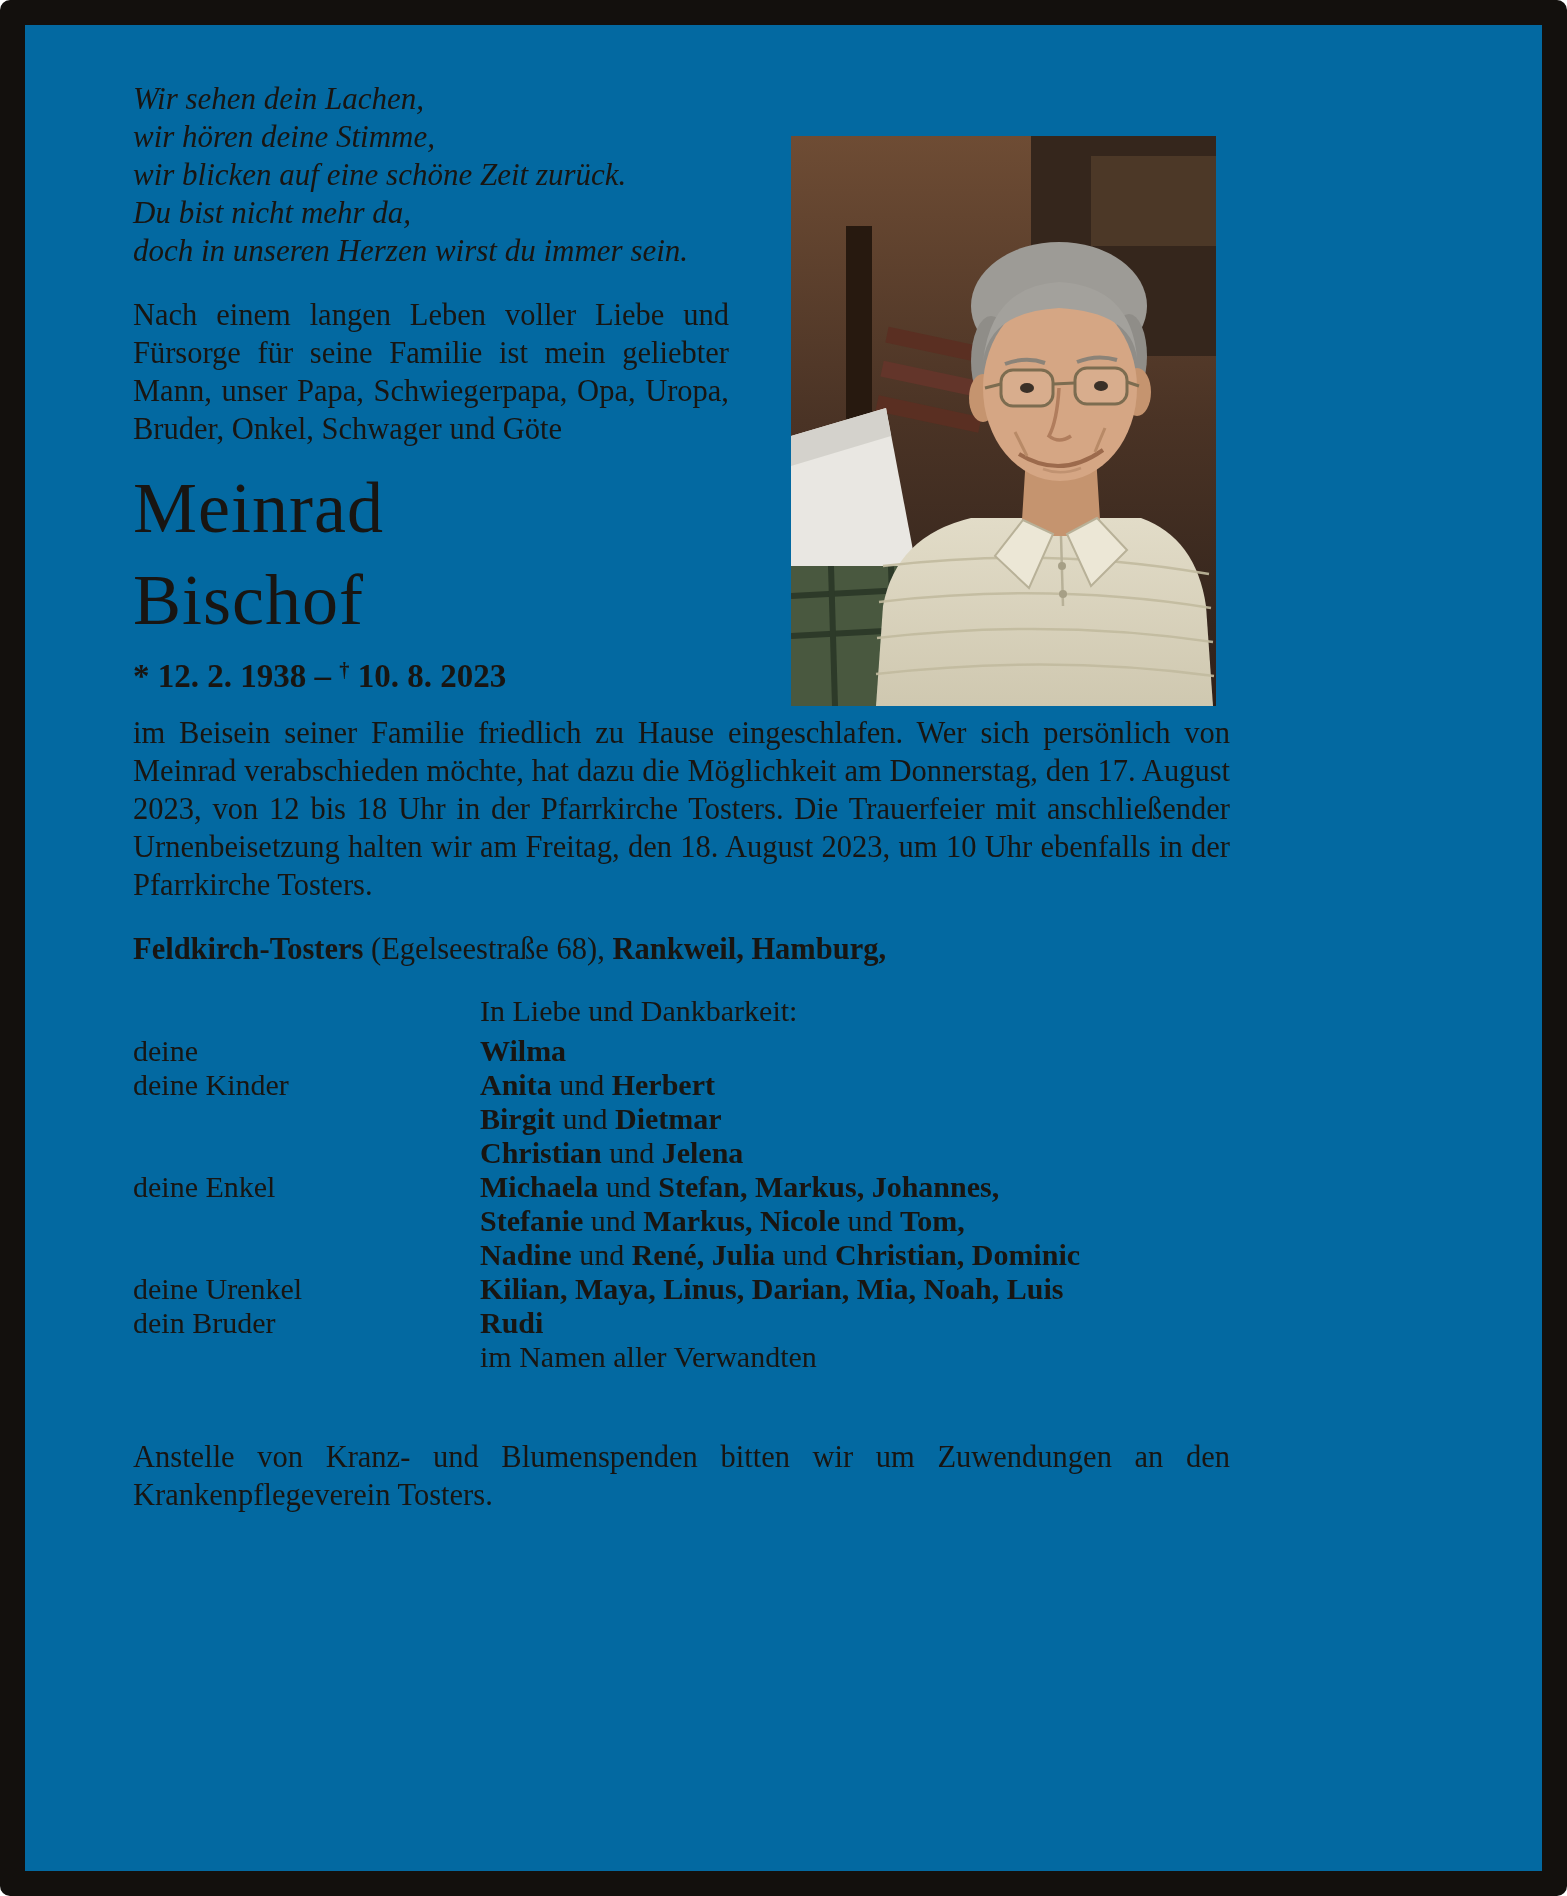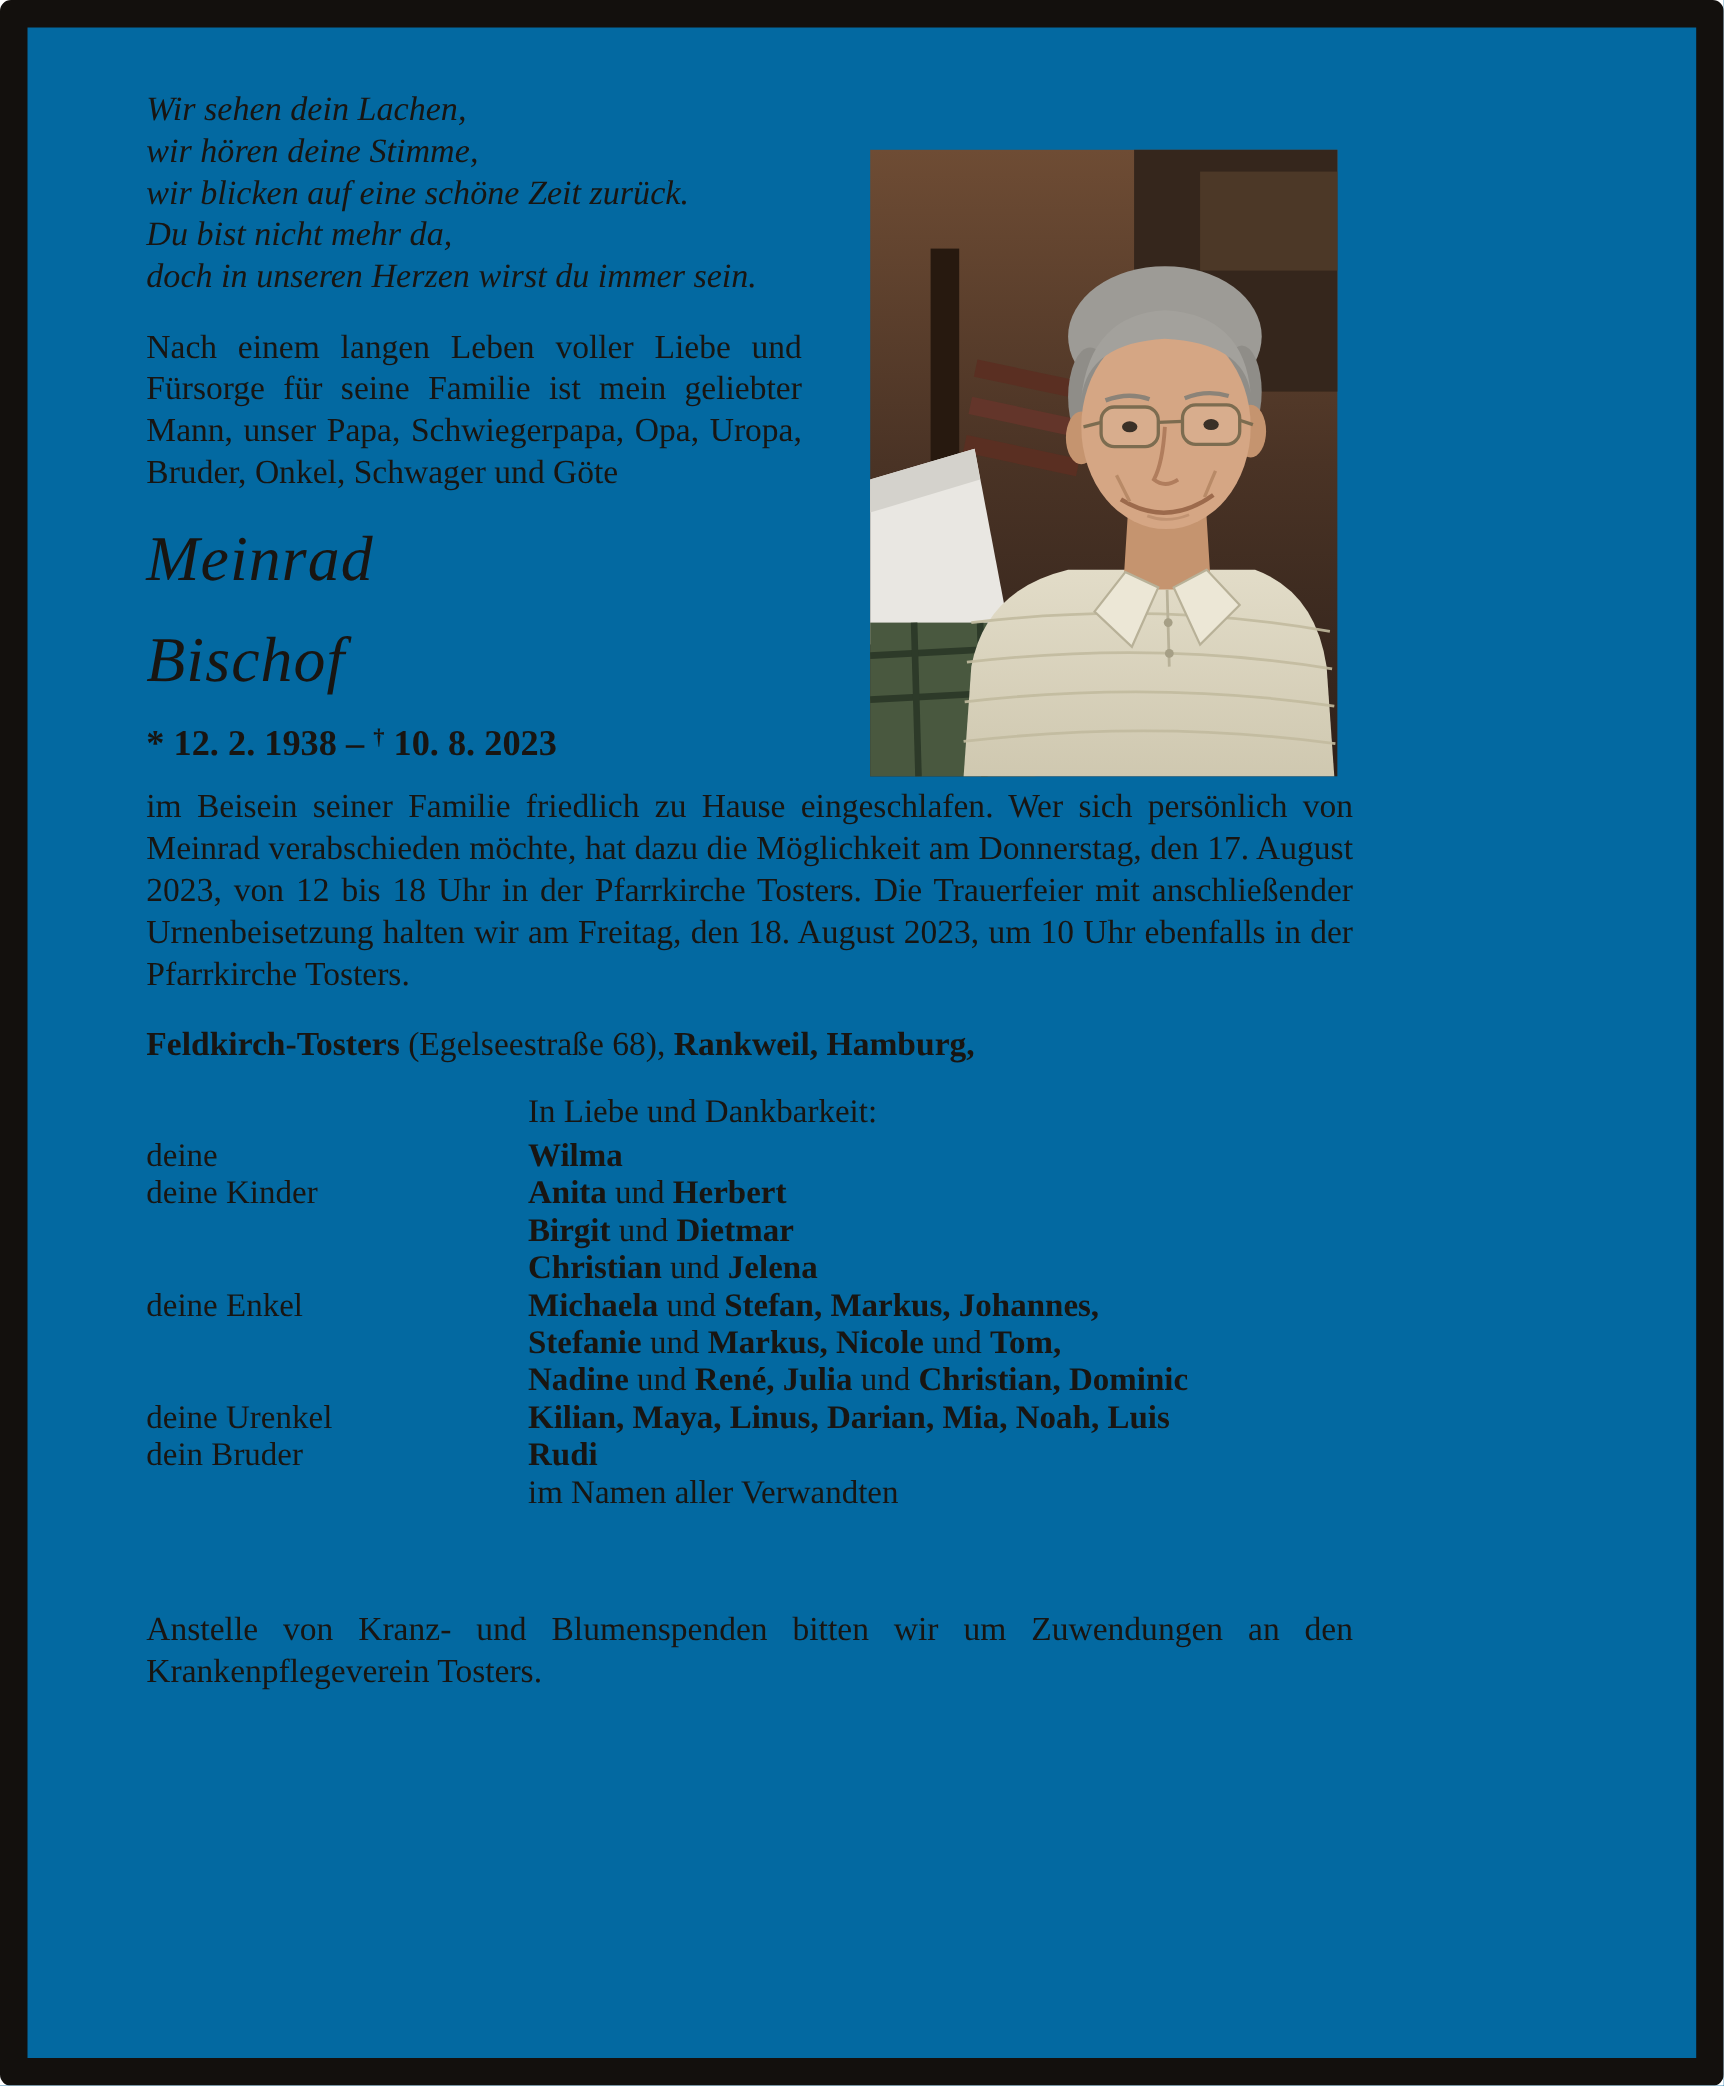--- a/index.html
+++ b/index.html
@@ -36,24 +36,23 @@
   .intro {
     margin-top: 26px;
     width: 596px;
     font-size: 30.5px;
     line-height: 38px;
     text-align: justify;
   }
 
   .name-block { margin-top: 14px; }
   .name-line {
-    font-size: 58px;
+    font-size: 72px;
     line-height: 92px;
     letter-spacing: 1px;
-    font-style: italic;
   }
   .dates {
     margin-top: 4px;
     font-weight: 700;
     font-size: 33px;
     line-height: 40px;
   }
   .dagger {
     font-size: 0.62em;
     vertical-align: 0.5em;
@@ -100,21 +99,21 @@
   .family-label {
     flex: none;
     width: 347px;
     box-sizing: border-box;
     padding-right: 9px;
     text-align: left;
   }
   .family-names { flex: 1; }
 
   .footer {
-    margin-top: 88px;
+    margin-top: 64px;
     width: 1097px;
     font-size: 30.5px;
     line-height: 38px;
     text-align: justify;
   }
 </style>
 </head>
 <body>
 
 <div class="frame">

